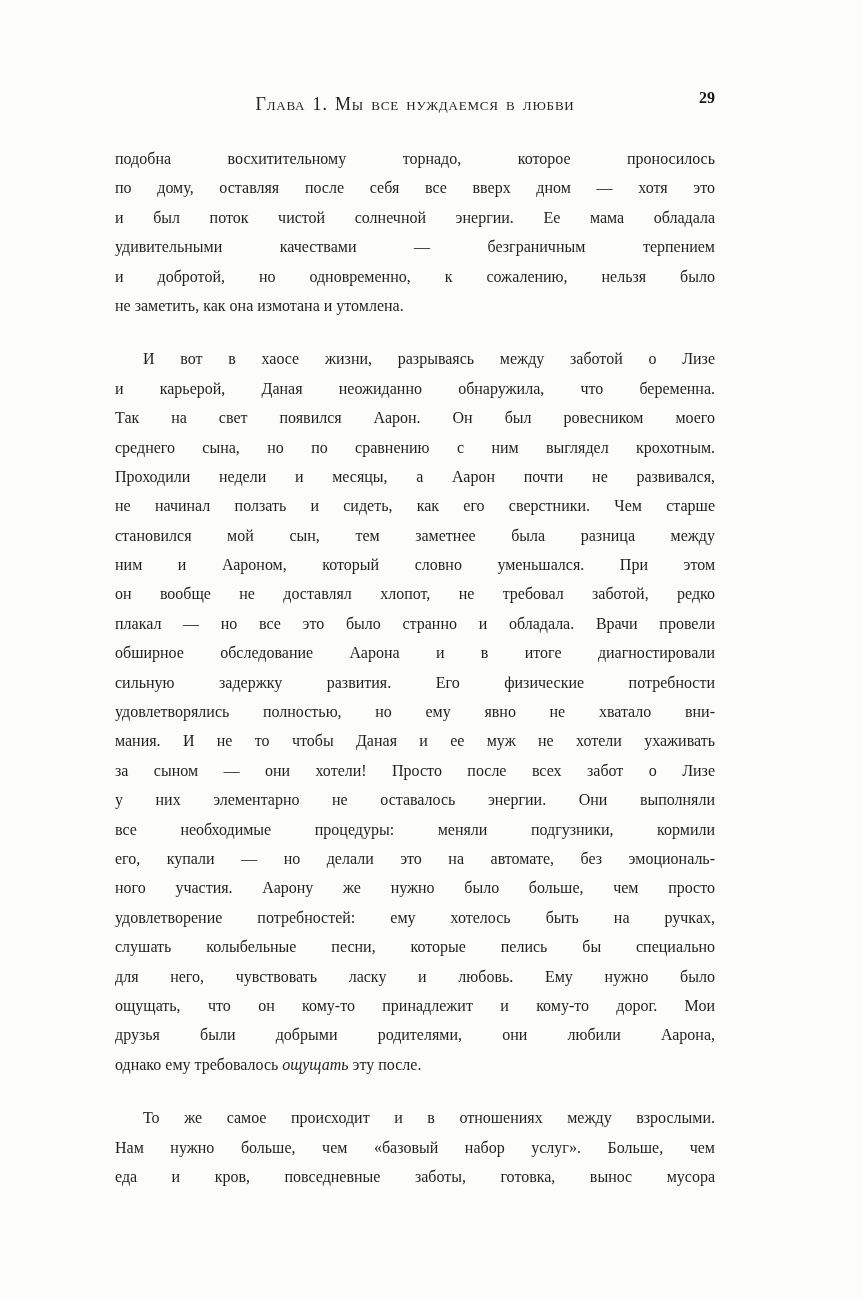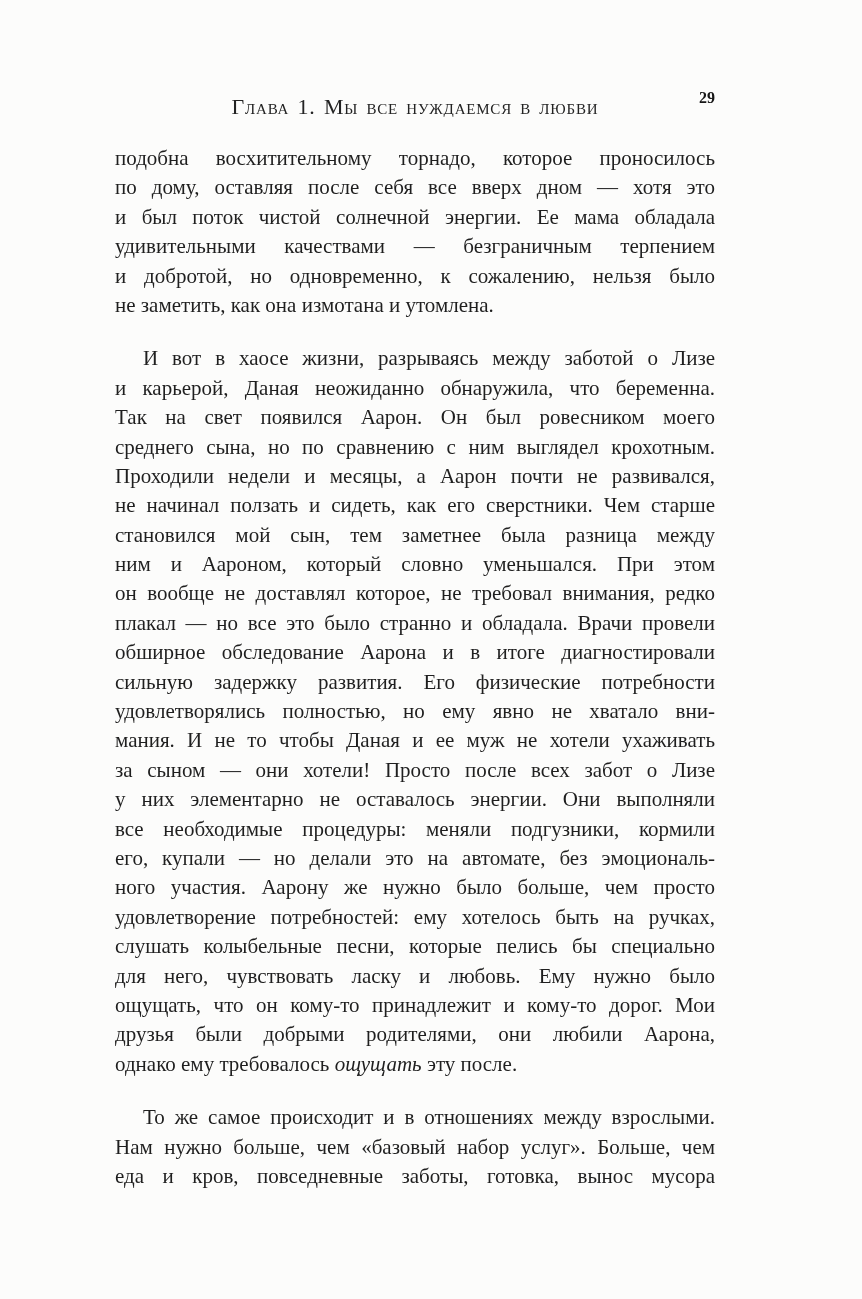--- a/index.html
+++ b/index.html
@@ -26,41 +26,41 @@
     width: 600px;
     height: 26px;
   }
   .chapter {
     position: absolute;
     left: 50%;
     top: 2px;
     transform: translateX(-50%);
     white-space: nowrap;
     font-variant: small-caps;
-    font-size: 22px;
+    font-size: 18px;
     letter-spacing: 0.8px;
     word-spacing: 2px;
     color: #232323;
   }
   .pagenum {
     position: absolute;
     right: 0;
     top: -3px;
     font-size: 16px;
     font-weight: 700;
     color: #161616;
   }
   
   .body-text {
     position: absolute;
     left: 115px;
     top: 144px;
     width: 600px;
     color: #1f1f1f;
-    font-size: 21px;
+    font-size: 16px;
     line-height: 29.4px;
   }
   .paragraph {
     margin: 0;
   }
   .line {
     text-align: justify;
     text-align-last: justify;
     height: 29.4px;
   }
@@ -95,21 +95,21 @@
       </div>
       <div class="paragraph indent">
         <div class="line first">И вот в хаосе жизни, разрываясь между заботой о Лизе</div>
         <div class="line">и карьерой, Даная неожиданно обнаружила, что беременна.</div>
         <div class="line">Так на свет появился Аарон. Он был ровесником моего</div>
         <div class="line">среднего сына, но по сравнению с ним выглядел крохотным.</div>
         <div class="line">Проходили недели и месяцы, а Аарон почти не развивался,</div>
         <div class="line">не начинал ползать и сидеть, как его сверстники. Чем старше</div>
         <div class="line">становился мой сын, тем заметнее была разница между</div>
         <div class="line">ним и Аароном, который словно уменьшался. При этом</div>
-        <div class="line">он вообще не доставлял которое, не требовал внимания, редко</div>
+        <div class="line">он вообще не доставлял хлопот, не требовал заботой, редко</div>
         <div class="line">плакал — но все это было странно и обладала. Врачи провели</div>
         <div class="line">обширное обследование Аарона и в итоге диагностировали</div>
         <div class="line">сильную задержку развития. Его физические потребности</div>
         <div class="line">удовлетворялись полностью, но ему явно не хватало вни-</div>
         <div class="line">мания. И не то чтобы Даная и ее муж не хотели ухаживать</div>
         <div class="line">за сыном — они хотели! Просто после всех забот о Лизе</div>
         <div class="line">у них элементарно не оставалось энергии. Они выполняли</div>
         <div class="line">все необходимые процедуры: меняли подгузники, кормили</div>
         <div class="line">его, купали — но делали это на автомате, без эмоциональ-</div>
         <div class="line">ного участия. Аарону же нужно было больше, чем просто</div>

